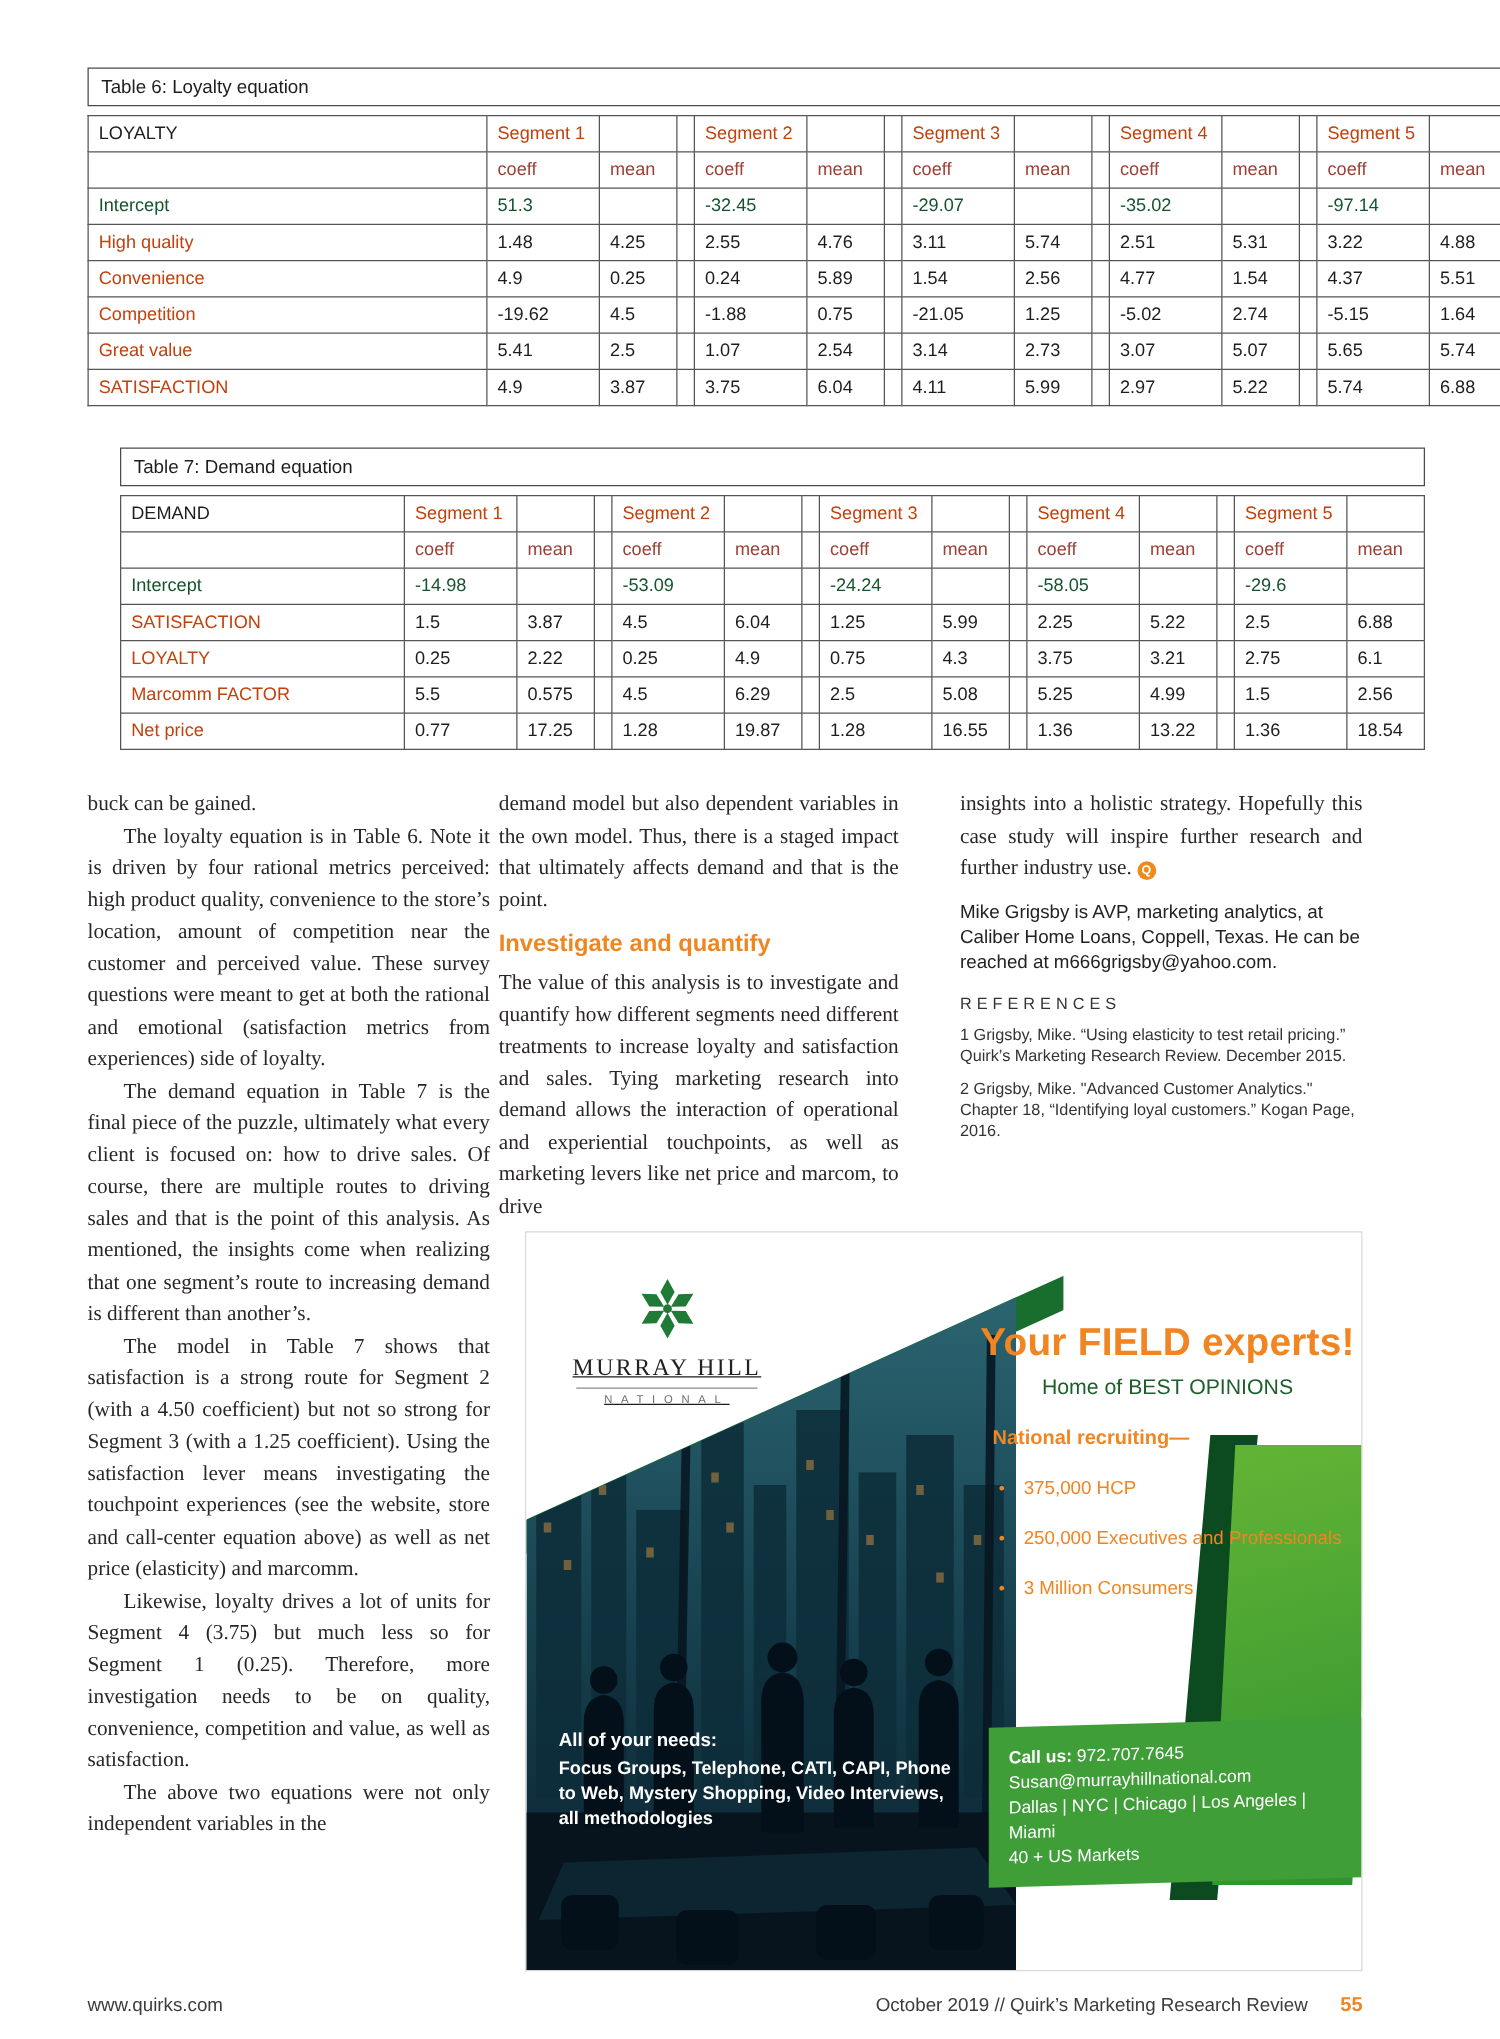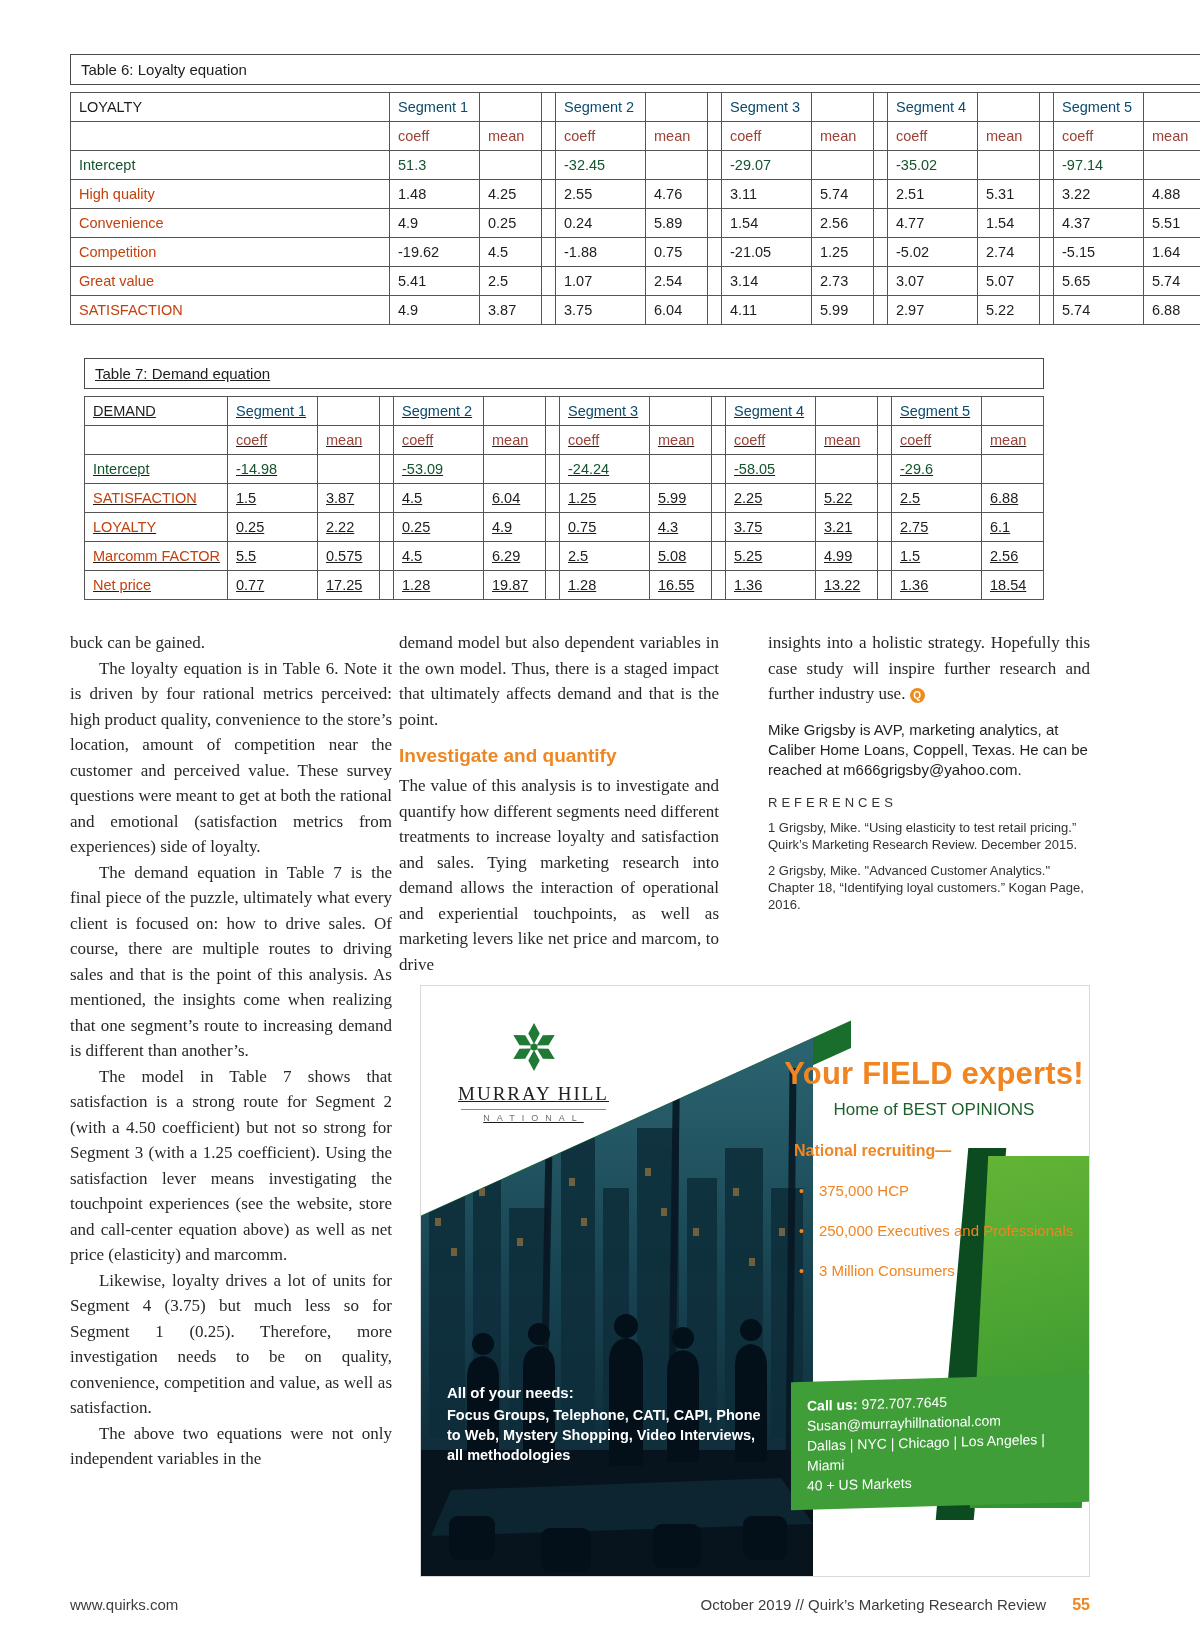--- a/index.html
+++ b/index.html
@@ -3,27 +3,27 @@
 <meta charset="utf-8">
 <style>
   * { margin:0; padding:0; box-sizing:border-box; }
   html,body { background:#ffffff; }
   .page { position:relative; width:1200px; height:1631px; background:#ffffff; overflow:hidden;
           font-family:"Liberation Sans",sans-serif; color:#1d1d1d; }
 
   
   .tbl { position:absolute; }
   .t6 { left:70px; top:54px; width:1136px; }
-  .t7 { left:84px; top:358px; width:960px;text-decoration:underline; }
+  .t7 { left:96px; top:358px; width:1044px; }
   .tbl-title { border:1px solid #4a4a4a; padding:6px 10px; font-size:15px; color:#1d1d1d;
                margin-bottom:7px; background:#fff; }
   table.grid { width:100%; border-collapse:collapse; table-layout:fixed; background:#fff; }
   .grid th, .grid td { border:1px solid #555; padding:4px 8px; font-size:14.5px; font-weight:400;
                        text-align:left; height:29px; vertical-align:middle; overflow:hidden; white-space:nowrap; }
-  .grid th.seg { color:#0c4a6e;margin-top:14px; }
+  .grid th.seg { color:#c2410c;margin-top:14px; }
   .grid th.sub { color:#9c4136; }
   .grid tr.accent td { color:#14532d; }
   .grid .sp { padding:0; }
   .grid td.rowlabel { color:#c2410c; }
 
   
   .col { position:absolute; top:630px; }
   .col1 { left:70px;  width:322px; }
   .col2 { left:399px; width:320px; }
   .col3 { left:768px; width:322px; }

